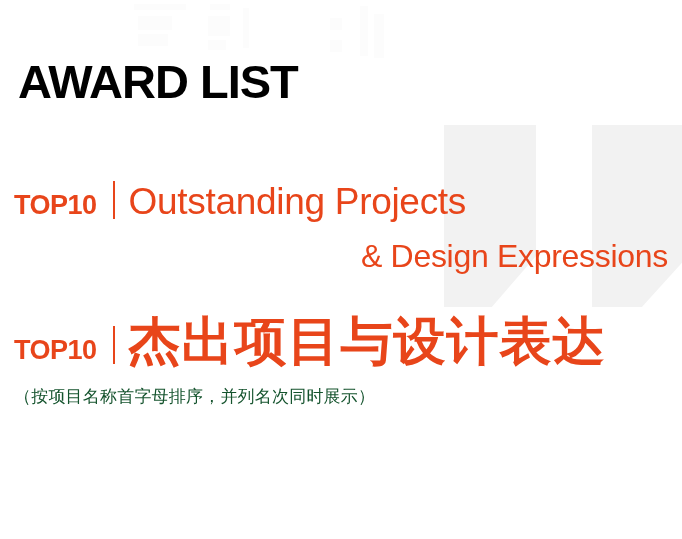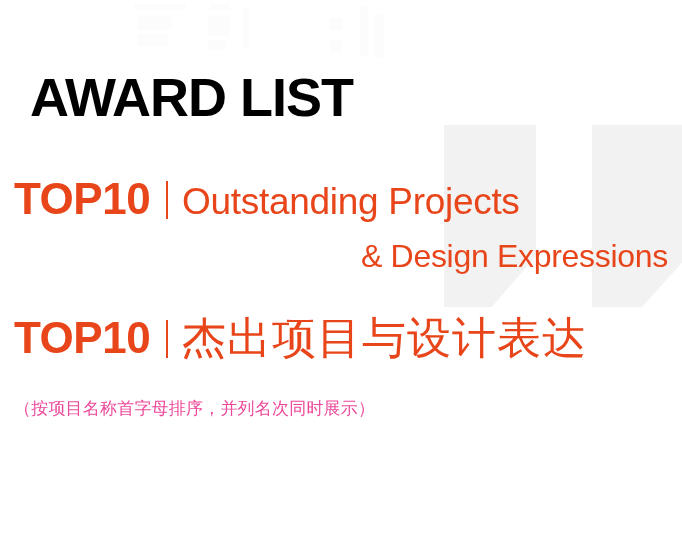--- a/index.html
+++ b/index.html
@@ -48,42 +48,42 @@
   .ta7 { left: 243px; top: 8px;  width: 6px;  height: 40px; }
   .ta8 { left: 330px; top: 18px; width: 12px; height: 12px; }
   .ta9 { left: 330px; top: 40px; width: 12px; height: 12px; }
   .ta10{ left: 360px; top: 6px;  width: 8px;  height: 50px; }
   .ta11{ left: 374px; top: 14px; width: 10px; height: 44px; }
 
   .title {
     position: absolute;
     left: 14px;
     top: 54px;
-    margin: 16px;
-    font-size: 54px;
+    margin: 4px;
+    font-size: 47px;
     line-height: 1;
     font-weight: 900;
     letter-spacing: -1px;
     color: #000000;
     white-space: nowrap;
   }
 
   .award-line {
     position: absolute;
     left: 14px;
     display: flex;
     align-items: baseline;
     white-space: nowrap;
     color: #e8451a;
   }
   .line-en   { top: 176px; }
   .line-cn   { top: 315px; }
 
   .rank {
-    font-size: 44px;
+    font-size: 27px;
     font-weight: 700;
     letter-spacing: -0.5px;
     color: #e8451a;
     line-height: 1;
   }
   .divider {
     display: inline-block;
     width: 2px;
     height: 38px;
     background: #e8451a;
@@ -91,22 +91,22 @@
     transform: translateY(5px);
   }
   .award-text {
     font-size: 37px;
     font-weight: 400;
     line-height: 1;
     color: #e8451a;
     letter-spacing: -0.3px;
   }
   .award-text.cjk {
-    font-size: 44px;
-    font-weight: 400;
+    font-size: 52px;
+    font-weight: 700;
     letter-spacing: 1px;
   }
 
   .subline-en {
     position: absolute;
     left: 185px;
     top: 240px;
     width: 483px;
     text-align: right;
     font-size: 32px;
@@ -117,24 +117,23 @@
     white-space: nowrap;
   }
 
   .note {
     position: absolute;
     left: 14px;
     top: 387px;
     font-size: 17px;
     font-weight: 400;
     line-height: 1.2;
-    color: #ec4899;
+    color: #14532d;
     letter-spacing: 0.2px;
     white-space: nowrap;
-    margin-top: 12px;
   }
 </style>
 </head>
 <body>
 
 <div class="poster">
 
   <div class="watermark-layer">
     <div class="quote-mark left"></div>
     <div class="quote-mark right"></div>

